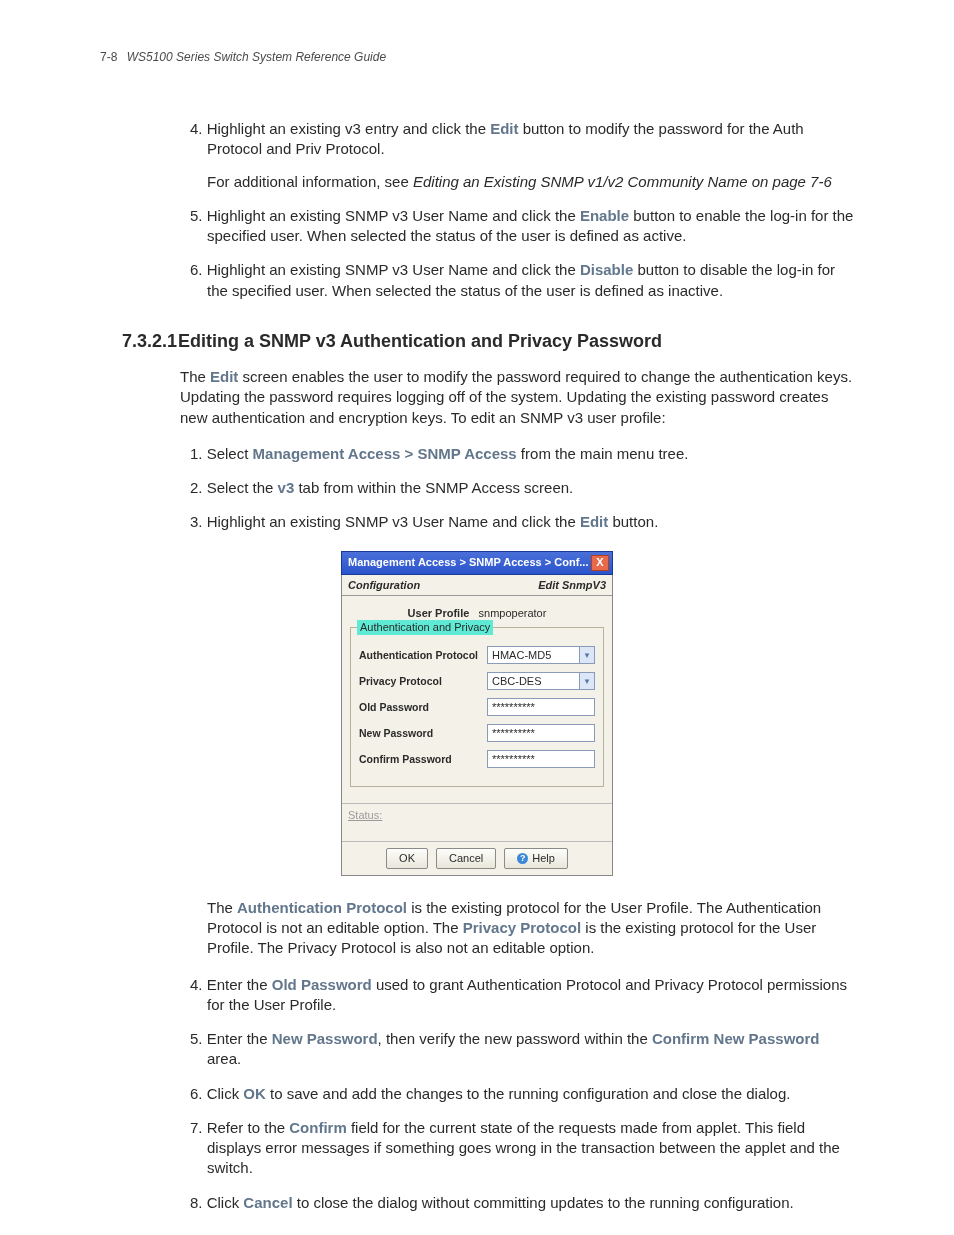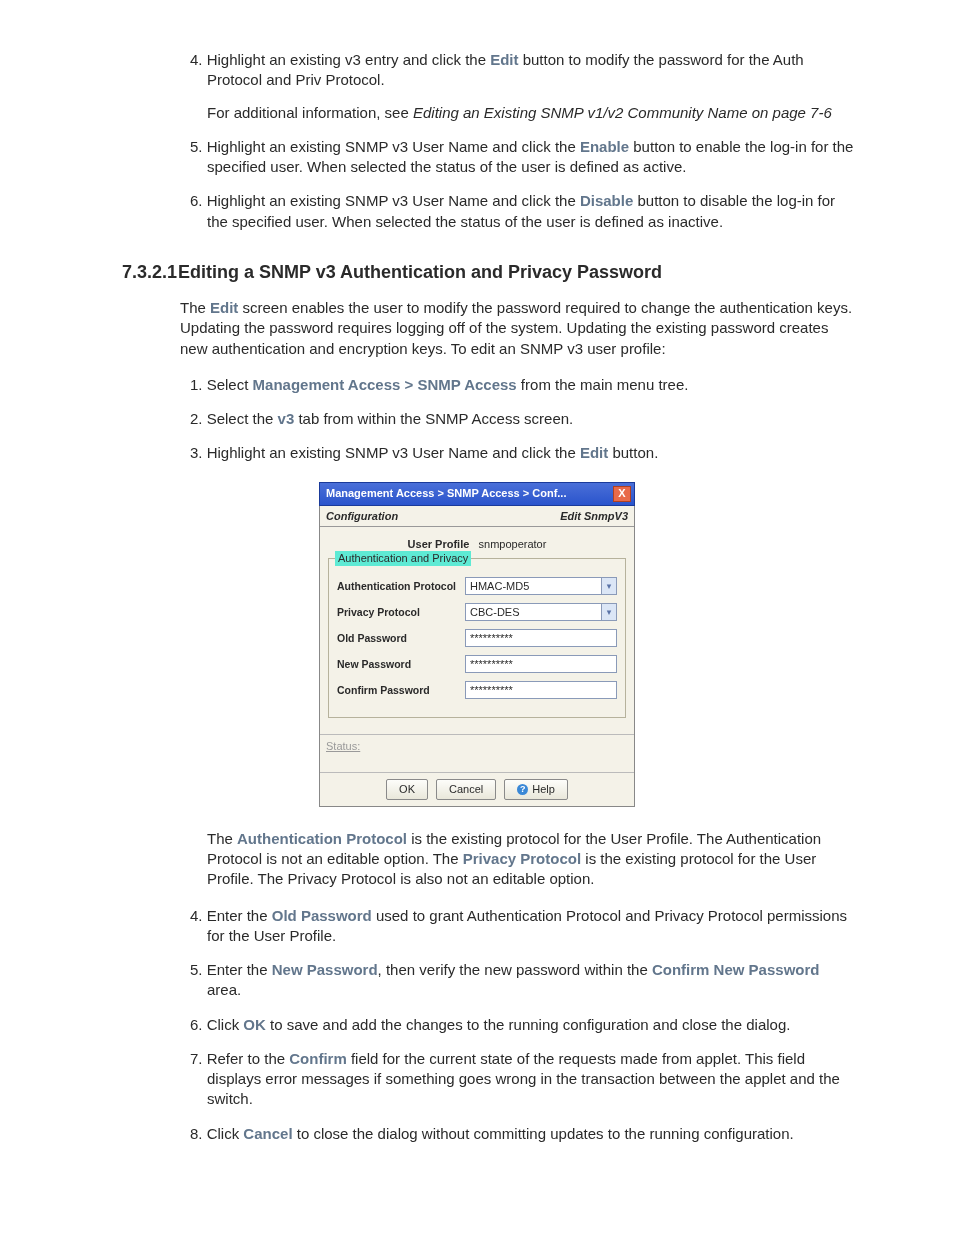--- a/index.html
+++ b/index.html
@@ -60,21 +60,21 @@
   .section-num { display:inline-block; width: 56px; }
   .intro-para {
     padding-left: 80px;
     margin-bottom: 16px;
   }
   .ui-bold { color: #62768c; font-weight: bold; }
   .italic { font-style: italic; }
 
   
   .dialog-wrap {
-    width: 316px;
+    width: 272px;
     margin: 18px auto 22px auto;
     font-family: Tahoma, Arial, sans-serif;
   }
   .titlebar {
     background: linear-gradient(#4a6fd8, #2a54cc);
     color: #fff;
     font-size: 11px;
     font-weight: bold;
     padding: 3px 3px 3px 6px;
     display: flex;
@@ -188,20 +188,24 @@
     background: #3a88d6; color: #fff; font-size: 9px;
     display: inline-flex; align-items: center; justify-content: center;
     font-weight: bold;
   }
   .post-dialog { padding-left: 107px; margin-bottom: 16px; }
 </style>
 </head>
 <body>
 
 <div class="page">
+  <div class="header-line">
+    <span class="header-page">7-8</span>
+    <span class="header-title">WS5100 Series Switch System Reference Guide</span>
+  </div>
 
   <div class="body-text">
     <ol class="main-list">
       <li>
         <span class="li-num">4.</span>
         <span>Highlight an existing v3 entry and click the </span><span class="ui-bold">Edit</span><span> button to modify the password for the Auth Protocol and Priv Protocol.</span>
         <div class="extra-para" style="padding-left:0; text-indent:0; margin-left:0; margin-top:12px;">
           <span>For additional information, see </span><span class="italic">Editing an Existing SNMP v1/v2 Community Name on page 7-6</span>
         </div>
       </li>

